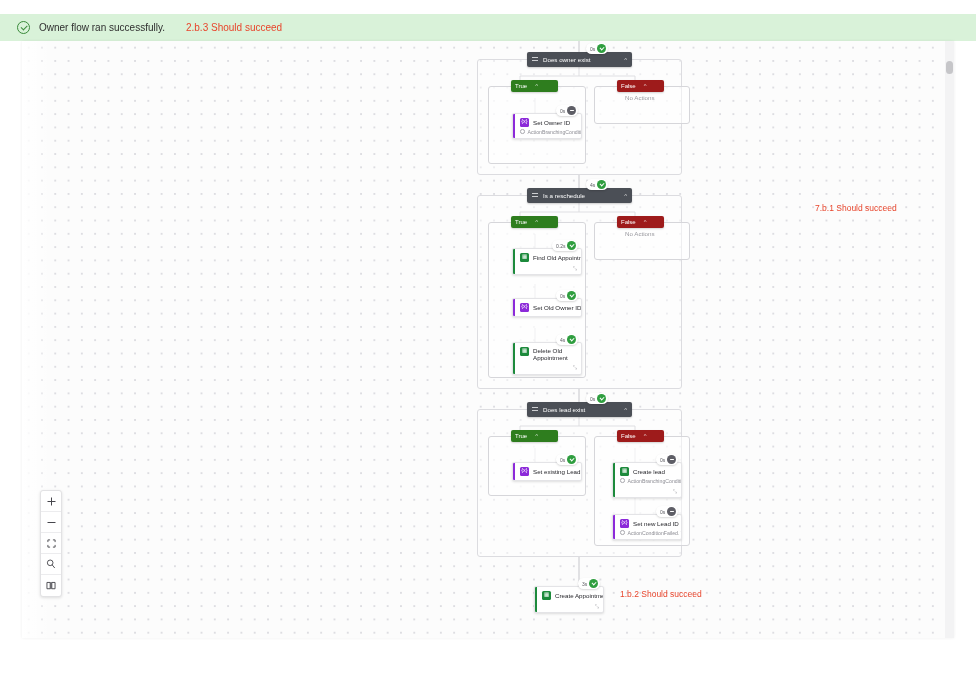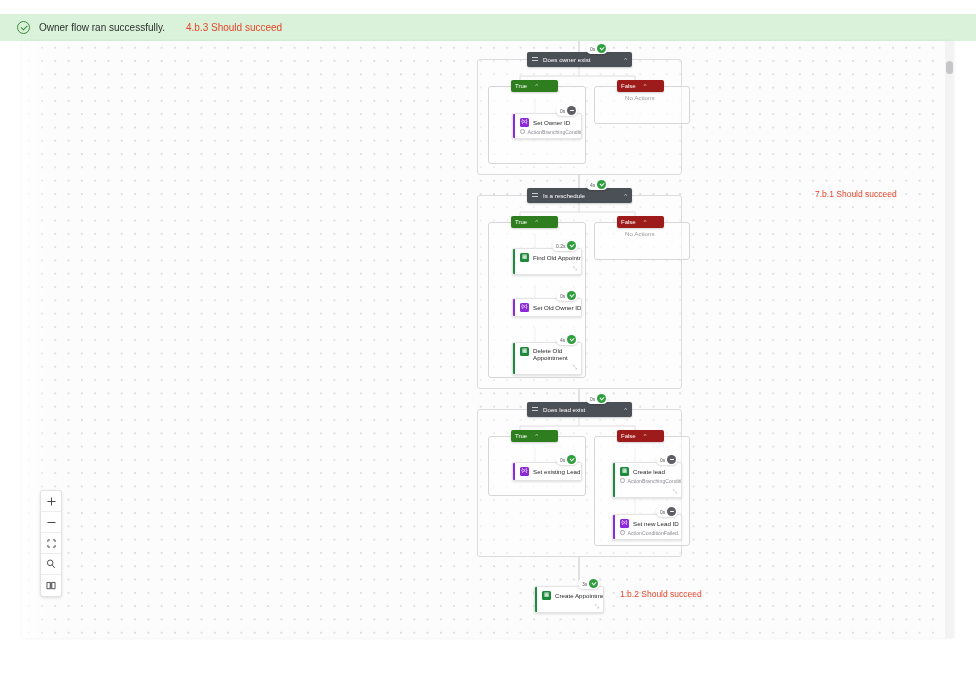--- a/index.html
+++ b/index.html
@@ -226,21 +226,21 @@
     font-size: 8.5px; color: #e8452c;
     white-space: nowrap;
   }
 </style>
 </head>
 <body>
 
 <div class="banner">
   <span class="banner-check"></span>
   <span class="banner-text">Owner flow ran successfully.</span>
-  <span class="banner-note">4.b.3 Should succeed</span>
+  <span class="banner-note">2.b.3 Should succeed</span>
 </div>
 
 <div class="canvas-wrap">
   <div class="dots"></div>
   <div class="fade-left"></div>
 
   <div class="graph">
 
     <svg class="edges">
       <g stroke="#b9b9bf" stroke-width="0.8" fill="none">
@@ -451,21 +451,21 @@
         <span class="cicon green">▦</span>
         <span class="ctitle">Create Appointment</span>
       </div>
       <div class="cfoot">⤡</div>
     </div>
     <div class="badge" style="left:556px; top:537px;">
       <span>3s</span>
       <span class="badge-ico ok"></span>
     </div>
 
-    <div class="annot" style="left:793px; top:148px;">7.b.1 Should succeed</div>
+    <div class="annot" style="left:793px; top:162px;">7.b.1 Should succeed</div>
     <div class="annot" style="left:598px; top:548px;">1.b.2 Should succeed</div>
   </div>
 
   <div class="scrollbar-track"></div>
   <div class="scrollbar-thumb"></div>
 </div>
 
 <div class="zoom-toolbar">
   <div class="zoom-btn">
     <svg width="9" height="9" viewBox="0 0 10 10">

